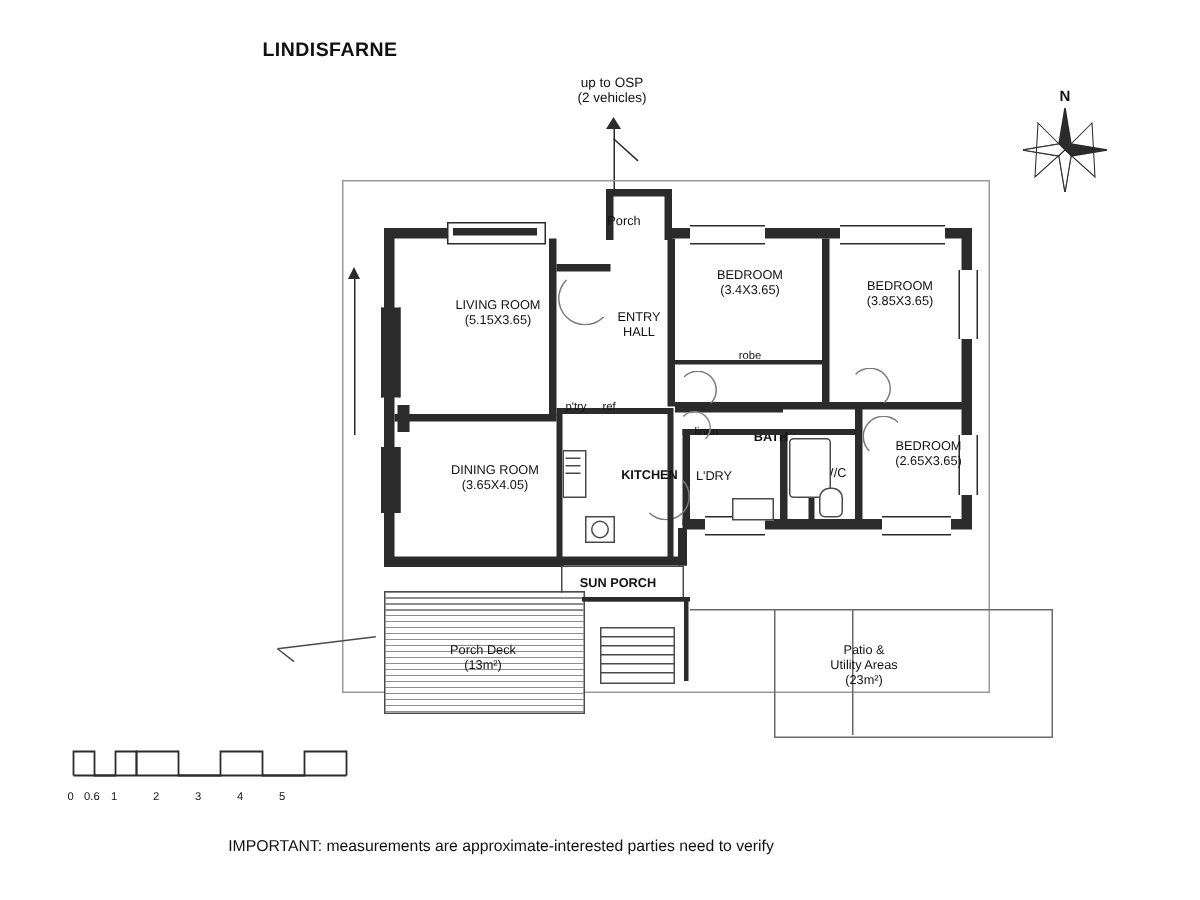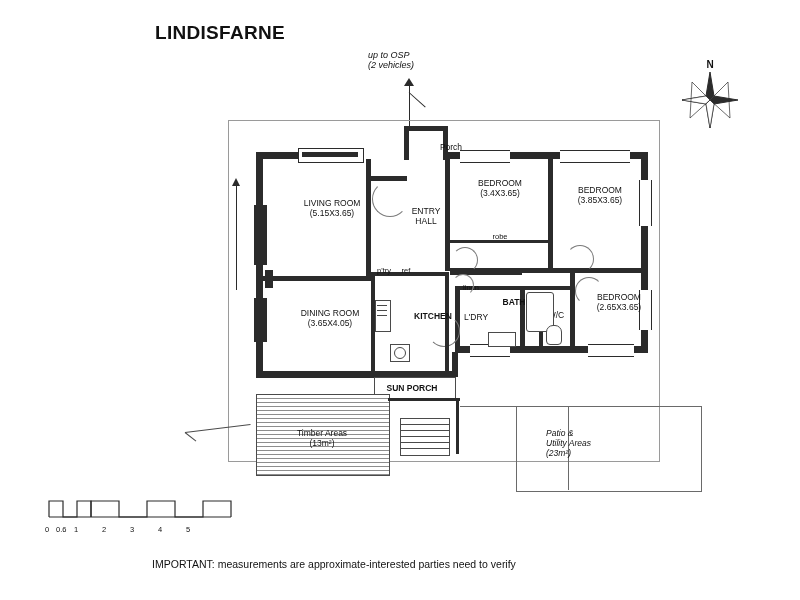--- a/index.html
+++ b/index.html
@@ -7,25 +7,25 @@
     width:800px;height:600px;
     background:#ffffff;
     font-family:"Liberation Sans", sans-serif;
     color:#111;
     position:relative;
     overflow:hidden;
   }
   .abs{position:absolute;}
   
   #title-block{left:70px;top:22px;width:300px;text-align:center;}
-  #title-block div{font-size:19px;font-weight:bold;letter-spacing:.3px;line-height:21px;}
+  #title-block div{font-size:13px;font-weight:bold;letter-spacing:.3px;line-height:21px;}
   
   .lbl{font-size:8.5px;line-height:10px;text-align:center;color:#111;}
   .lbl.b{font-weight:bold;}
-  .lbl.left{text-align:left;font-style:italic;}
+  .lbl.left{text-align:center;}
   
   .wall{background:#2b2b2b;}
   .outline{border:1px solid #5a5a5a;background:transparent;}
   .win{background:#ffffff;border-top:1px solid #2b2b2b;border-bottom:1px solid #2b2b2b;}
   .winv{background:#ffffff;border-left:1px solid #2b2b2b;border-right:1px solid #2b2b2b;}
   
   .arc{border:1px solid #6a6a6a;border-radius:50%;}
   
   #timber-deck{
     background:repeating-linear-gradient(to bottom,#ffffff 0px,#ffffff 3px,#8d8d8d 3px,#8d8d8d 4px);
@@ -79,21 +79,21 @@
 <div class="abs outline" style="left:228px;top:120px;width:430px;height:340px;border-color:#9a9a9a;"></div>
 
 <div class="abs wall" style="left:256px;top:152px;width:100px;height:7px;"></div>
 <div class="abs win" style="left:300px;top:150px;width:60px;height:10px;"></div>
 <div class="abs wall" style="left:298px;top:148px;width:64px;height:13px;border:1px solid #2b2b2b;background:#fff;"></div>
 <div class="abs wall" style="left:302px;top:152px;width:56px;height:5px;background:#2b2b2b;"></div>
 
 <div class="abs wall" style="left:404px;top:126px;width:44px;height:5px;"></div>
 <div class="abs wall" style="left:404px;top:126px;width:5px;height:34px;"></div>
 <div class="abs wall" style="left:443px;top:126px;width:5px;height:34px;"></div>
-<div class="abs lbl" style="left:405px;top:142px;width:44px;padding-left:24px;">Porch</div>
+<div class="abs lbl" style="left:394px;top:142px;width:44px;">Porch</div>
 
 <div class="abs wall" style="left:448px;top:152px;width:200px;height:7px;"></div>
 <div class="abs win" style="left:460px;top:150px;width:50px;height:11px;"></div>
 <div class="abs win" style="left:560px;top:150px;width:70px;height:11px;"></div>
 
 <div class="abs wall" style="left:641px;top:152px;width:7px;height:200px;"></div>
 <div class="abs winv" style="left:639px;top:180px;width:11px;height:46px;"></div>
 <div class="abs winv" style="left:639px;top:290px;width:11px;height:40px;"></div>
 
 <div class="abs wall" style="left:455px;top:346px;width:193px;height:7px;"></div>
@@ -131,21 +131,21 @@
 
 <div class="abs wall" style="left:552px;top:268px;width:92px;height:5px;"></div>
 <div class="abs arc" style="left:566px;top:245px;width:26px;height:26px;border-color:#7a7a7a;border-bottom-color:transparent;border-left-color:transparent;"></div>
 
 <div class="abs wall" style="left:570px;top:268px;width:5px;height:82px;"></div>
 <div class="abs arc" style="left:575px;top:277px;width:26px;height:26px;border-color:#7a7a7a;border-bottom-color:transparent;border-right-color:transparent;"></div>
 
 <div class="abs wall" style="left:520px;top:288px;width:5px;height:62px;"></div>
 <div class="abs wall" style="left:520px;top:286px;width:52px;height:4px;"></div>
 <div class="abs wall" style="left:539px;top:300px;width:4px;height:50px;"></div>
-<div class="abs lbl b" style="left:494px;top:297px;width:40px;">BATH</div>
+<div class="abs lbl b" style="left:494px;top:286px;width:40px;">BATH</div>
 <div class="abs lbl" style="left:542px;top:310px;width:28px;">W/C</div>
 
 <div class="abs appl" style="left:526px;top:292px;width:26px;height:38px;border-radius:3px;"></div>
 
 <div class="abs appl" style="left:546px;top:325px;width:14px;height:18px;border-radius:7px 7px 4px 4px;"></div>
 
 <div class="abs appl" style="left:488px;top:332px;width:26px;height:13px;"></div>
 
 <div class="abs wall" style="left:455px;top:286px;width:5px;height:64px;"></div>
 <div class="abs wall" style="left:455px;top:286px;width:68px;height:4px;"></div>
@@ -189,21 +189,21 @@
   <div class="b">BEDROOM</div>
   <div>(3.85X3.65)</div>
 </div>
 <div class="abs lbl" style="left:576px;top:292px;width:86px;">
   <div class="b">BEDROOM</div>
   <div>(2.65X3.65)</div>
 </div>
 
 <div class="abs" id="timber-deck" style="left:256px;top:394px;width:132px;height:80px;"></div>
 <div class="abs lbl" style="left:262px;top:428px;width:120px;background:transparent;">
-  <div>Timber Areas</div>
+  <div>Porch Deck</div>
   <div>(13m²)</div>
 </div>
 
 <div class="abs stair" style="left:400px;top:418px;width:48px;height:6px;"></div>
 <div class="abs stair" style="left:400px;top:424px;width:48px;height:6px;"></div>
 <div class="abs stair" style="left:400px;top:430px;width:48px;height:6px;"></div>
 <div class="abs stair" style="left:400px;top:436px;width:48px;height:6px;"></div>
 <div class="abs stair" style="left:400px;top:442px;width:48px;height:6px;"></div>
 <div class="abs stair" style="left:400px;top:448px;width:48px;height:6px;"></div>
 <div class="abs wall" style="left:388px;top:398px;width:72px;height:3px;"></div>

